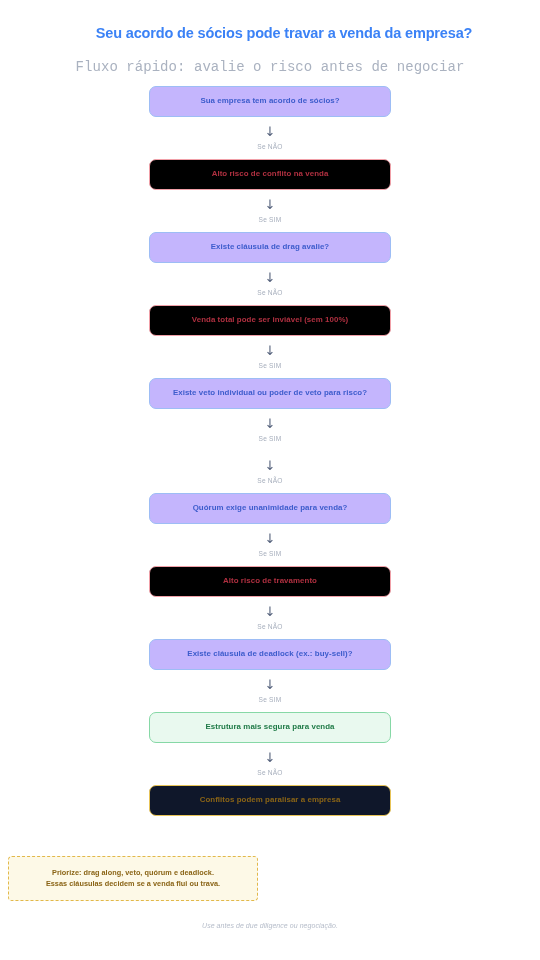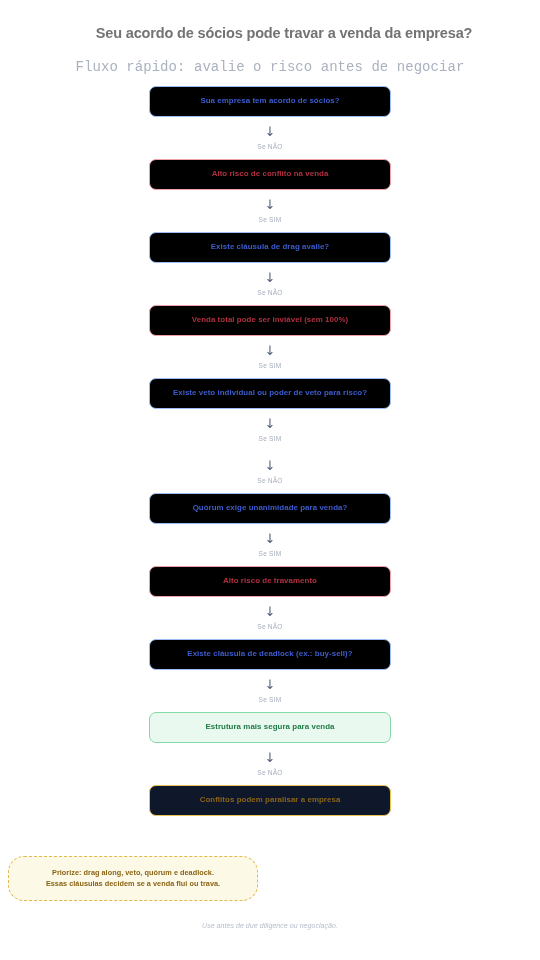--- a/index.html
+++ b/index.html
@@ -26,21 +26,21 @@
   
   .header {
     padding-top: 24px;
     text-align: center;
   }
 
   .title {
     font-size: 14.5px;
     font-weight: bold;
     letter-spacing: -0.15px;
-    color: #737373;
+    color: #3b82f6;
     line-height: 1.3;
     padding-left: 28px;
   }
 
   .subtitle {
     margin-top: 16px;
     font-size: 14px;
     font-weight: normal;
     color: #aab2c0;
     letter-spacing: 0.05px;
@@ -65,21 +65,21 @@
     justify-content: center;
     text-align: center;
     font-size: 7.9px;
     font-weight: bold;
     letter-spacing: 0.06px;
     padding: 7px 12px;
     line-height: 1.35;
   }
 
   .node.question {
-    background: #000000;
+    background: #c4b5fd;
     border-color: #9dbdf5;
     color: #3d5ccc;
   }
 
   .node.risk {
     background: #000000;
     border-color: #f1a0a8;
     color: #b03040;
     text-align: center;
   }
@@ -119,21 +119,21 @@
     letter-spacing: 0.2px;
   }
 
   
   .note {
     position: absolute;
     left: 8px;
     top: 856px;
     width: 250px;
     border: 1.2px dashed #e2b84a;
-    border-radius: 16px;
+    border-radius: 4px;
     background: #fdf9e7;
     padding: 10px 8px;
     text-align: center;
   }
 
   .note-line {
     font-size: 7.3px;
     font-weight: bold;
     color: #8a6416;
     line-height: 1.55;

